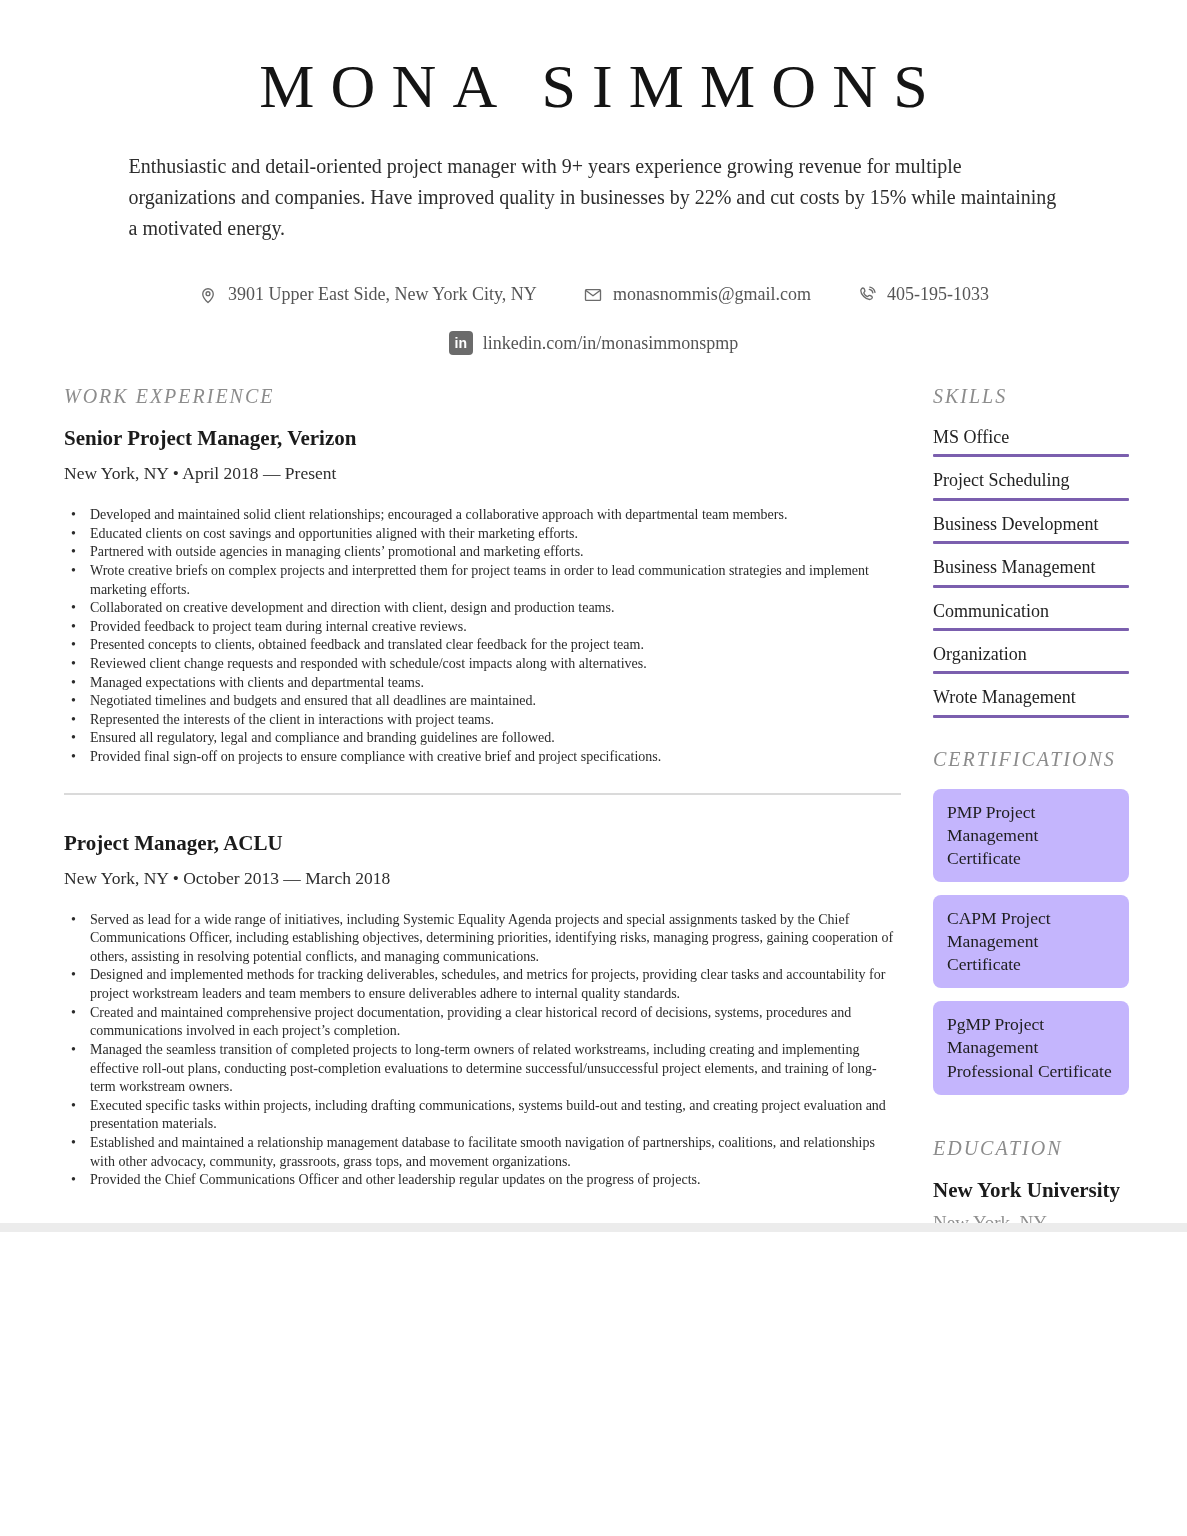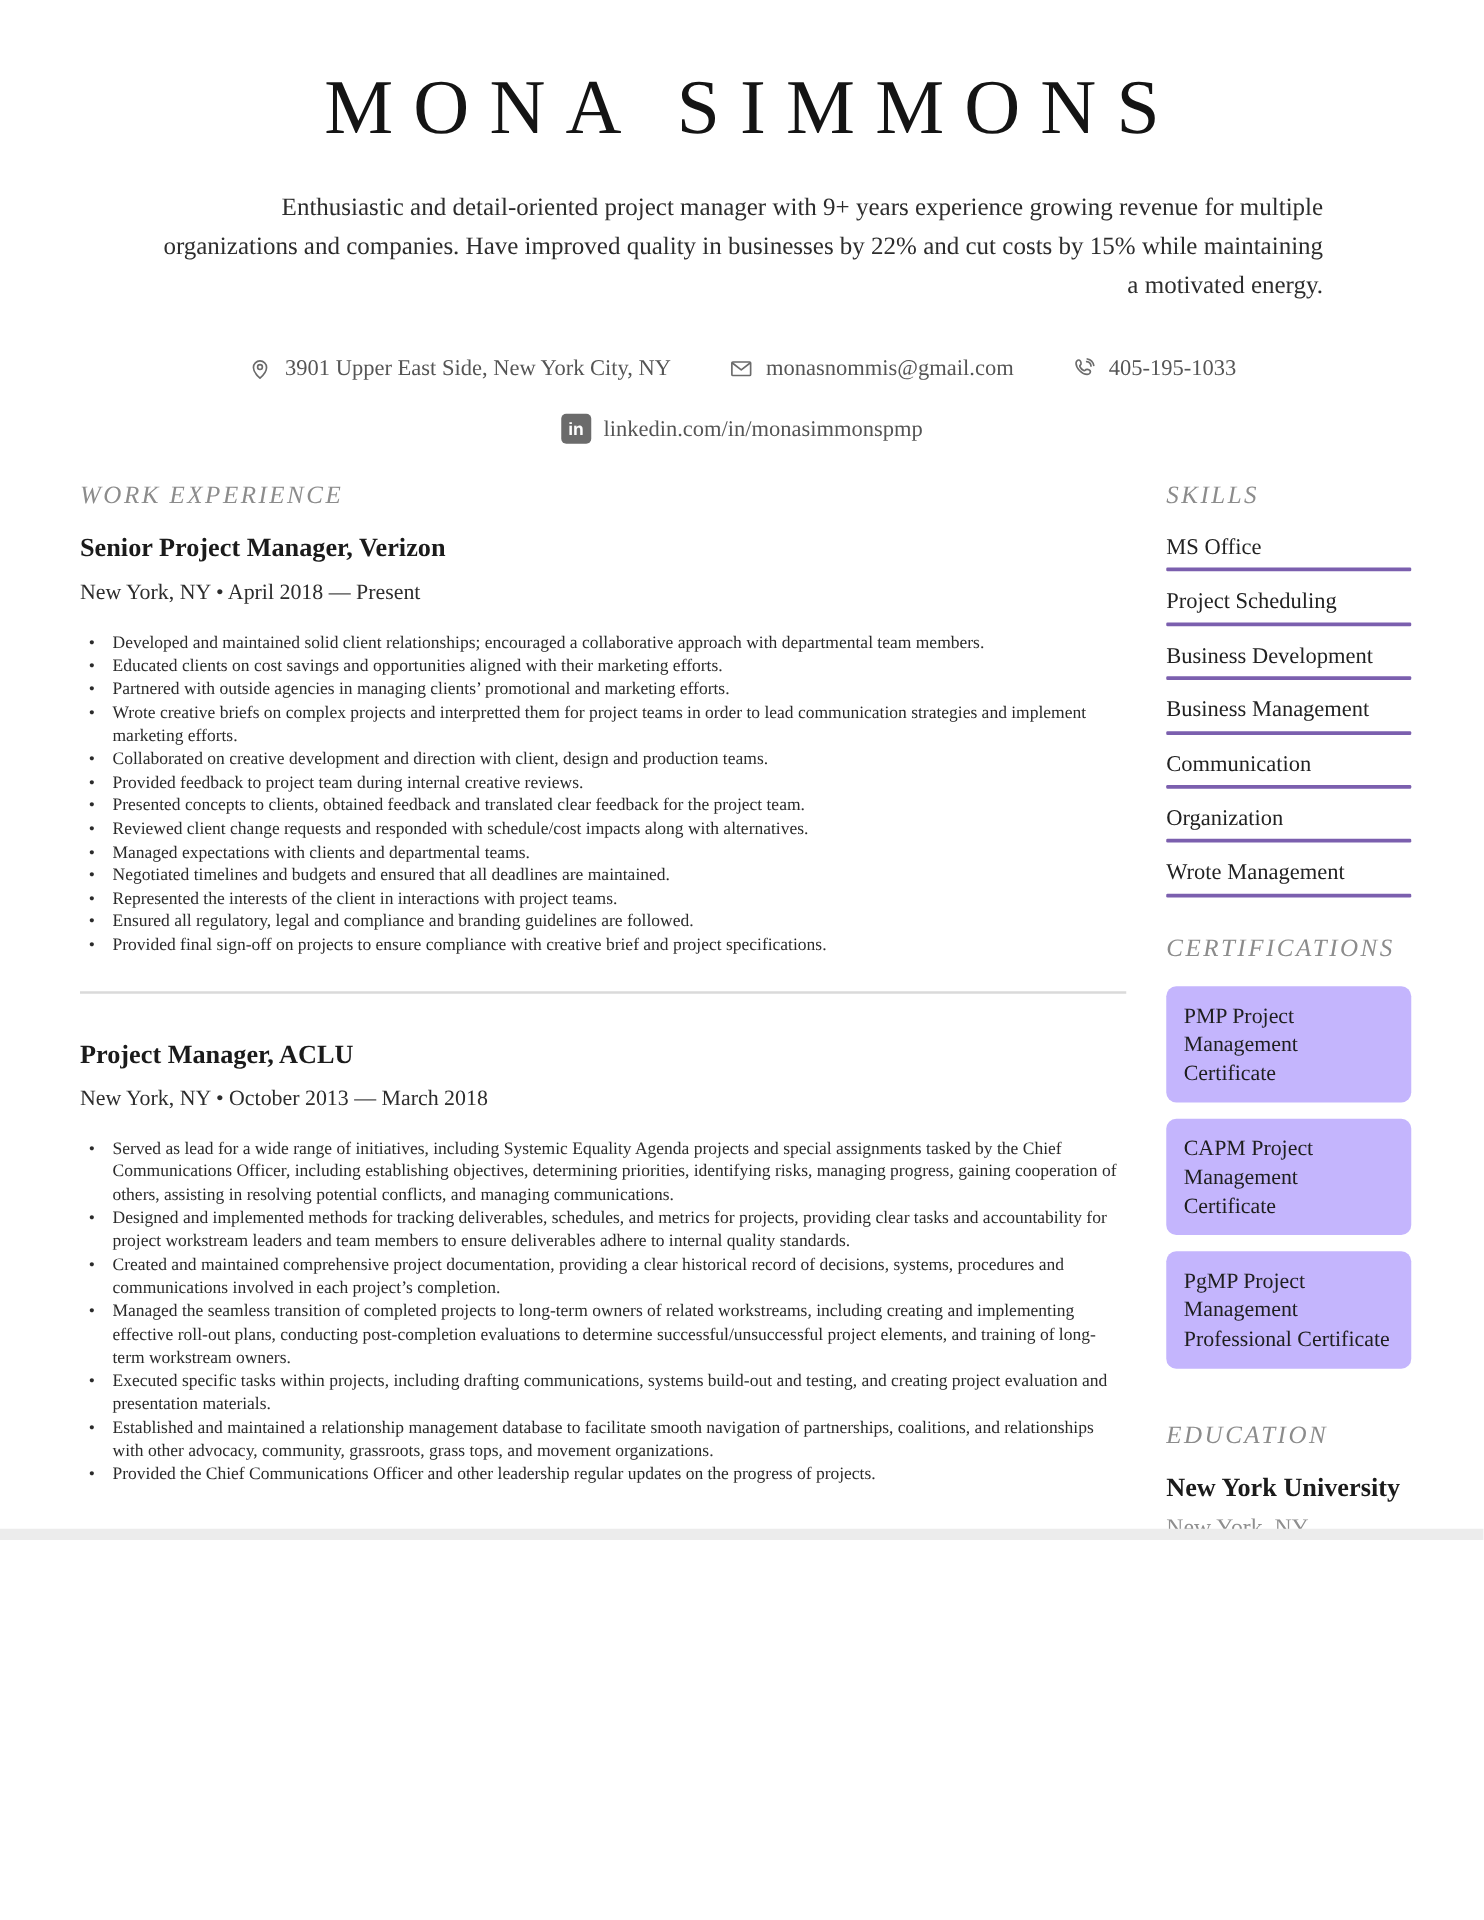--- a/index.html
+++ b/index.html
@@ -30,21 +30,21 @@
     font-size: 62px;
     font-weight: 400;
     line-height: 1.05;
     letter-spacing: 0.26em;
     text-indent: 0.26em; 
     color: #141414;
   }
   .summary {
     width: 930px;
     margin: 32px auto 0;
-    text-align: right;
+    text-align: left;
     font-size: 20px;
     line-height: 1.55;
     color: #2d2d2d;
   }
   .contact-row {
     margin-top: 40px;
     display: flex;
     justify-content: center;
     align-items: center;
     gap: 46px;

